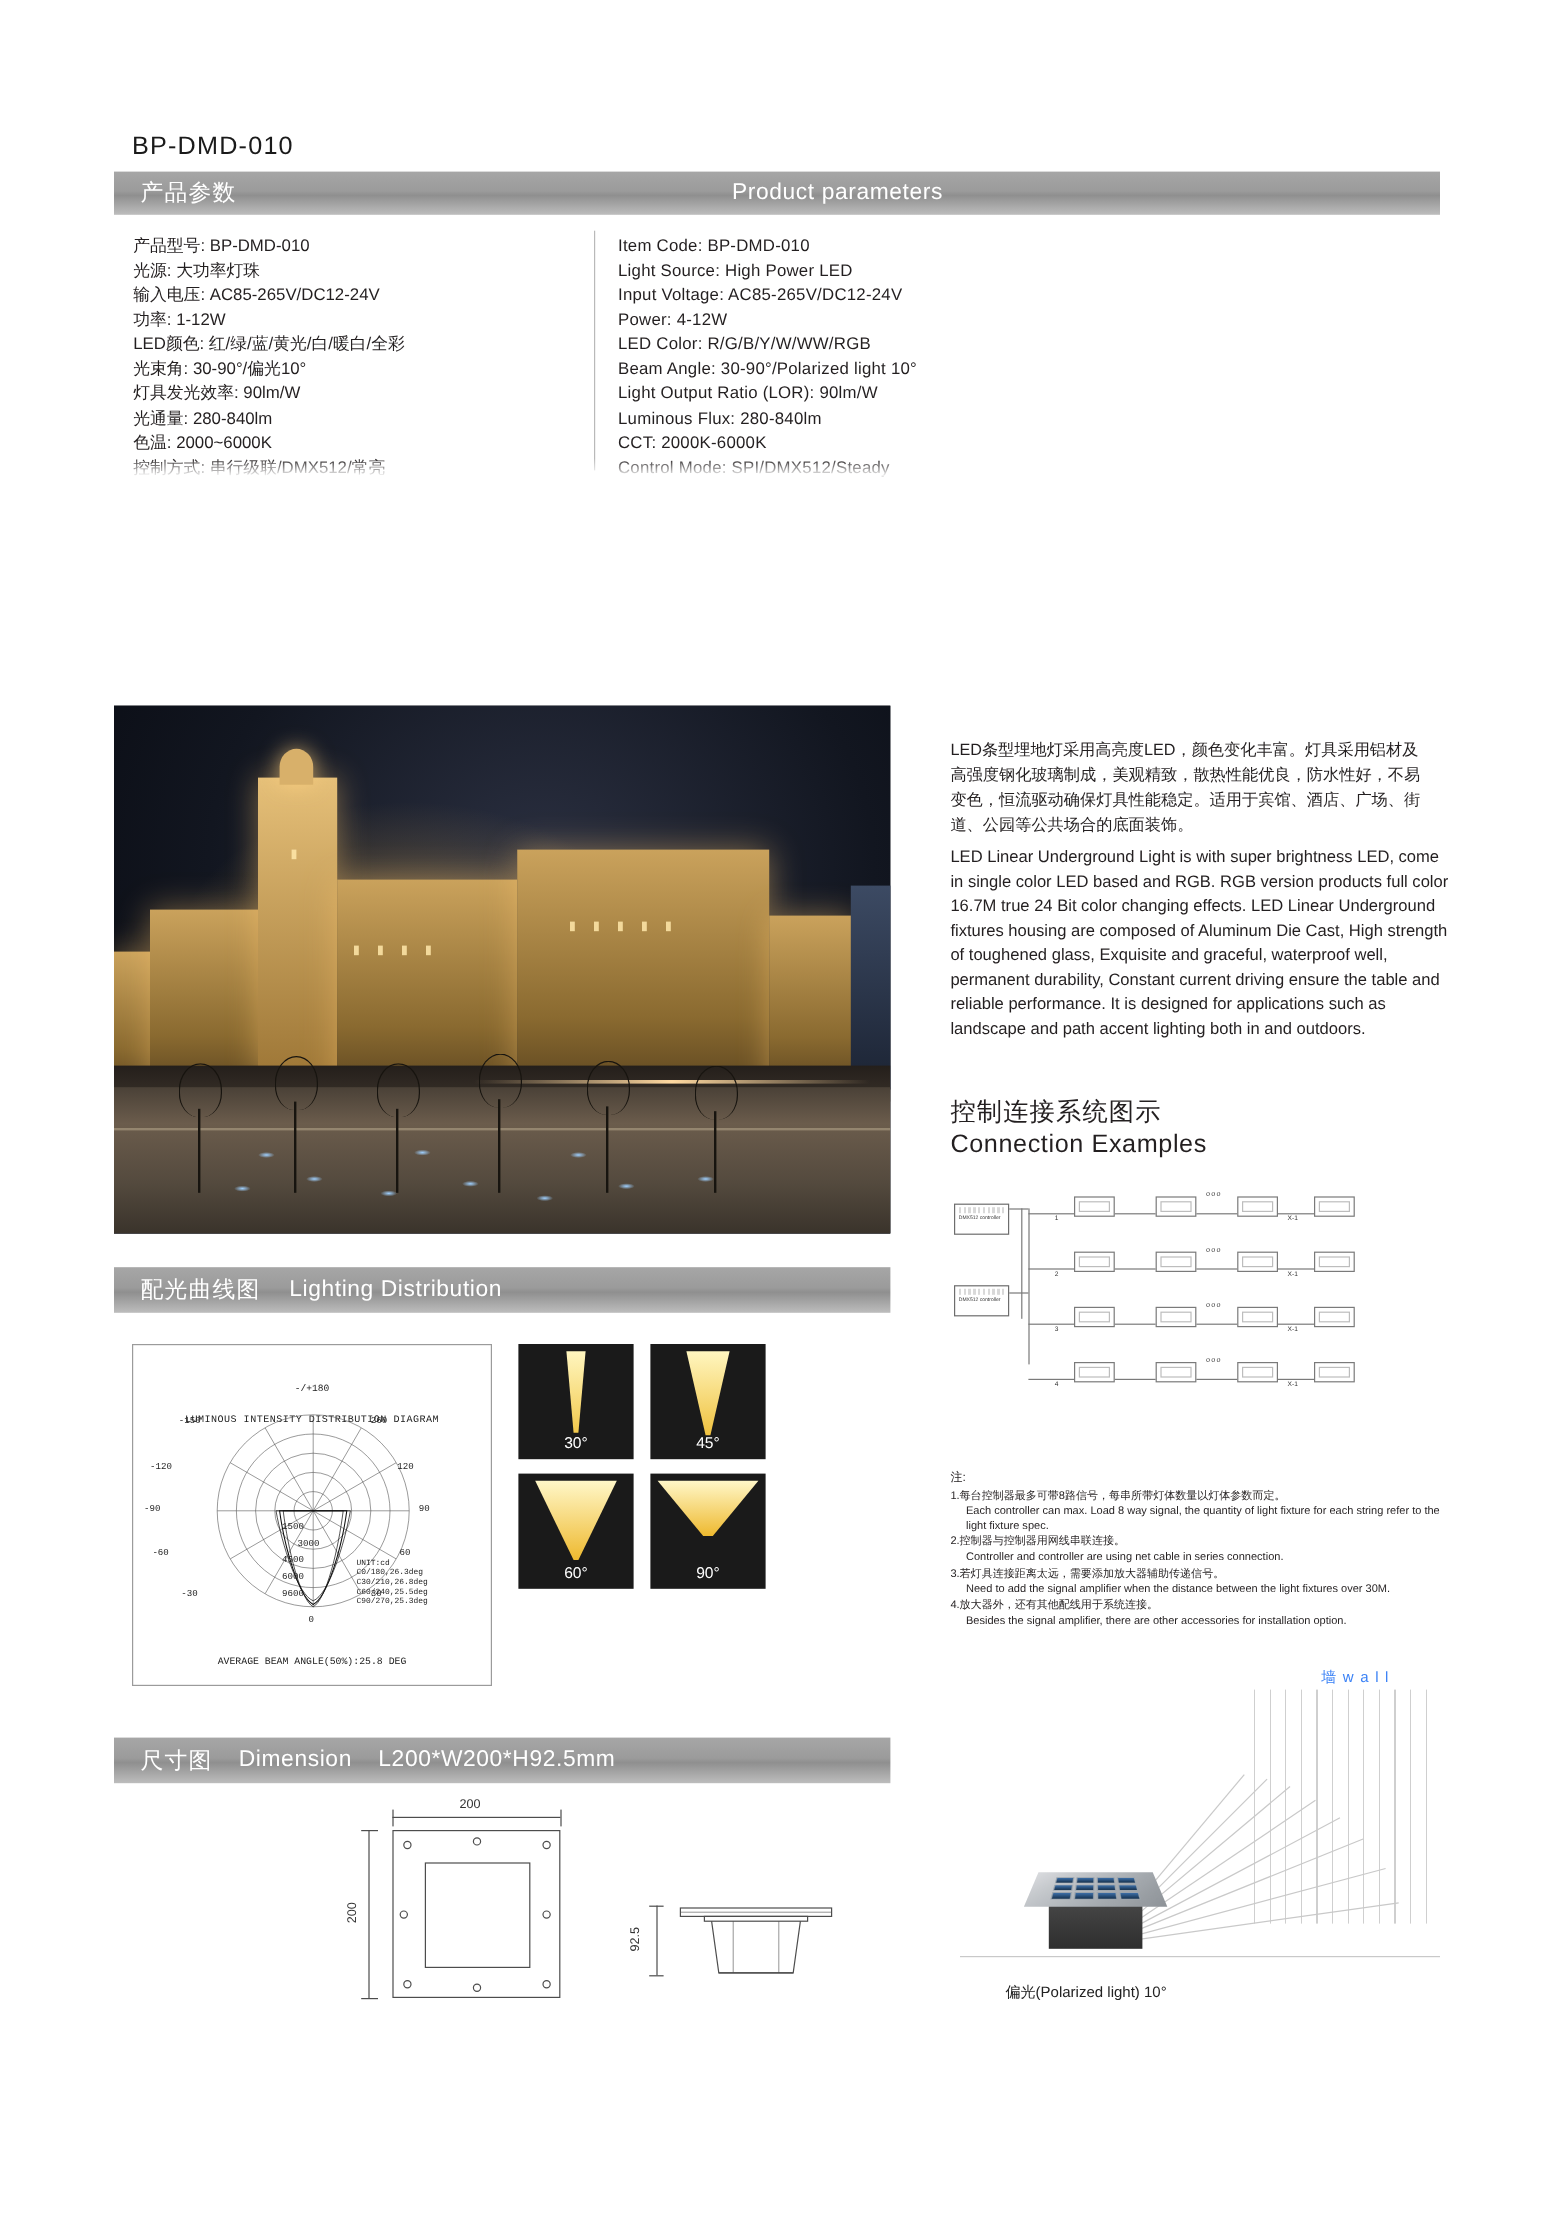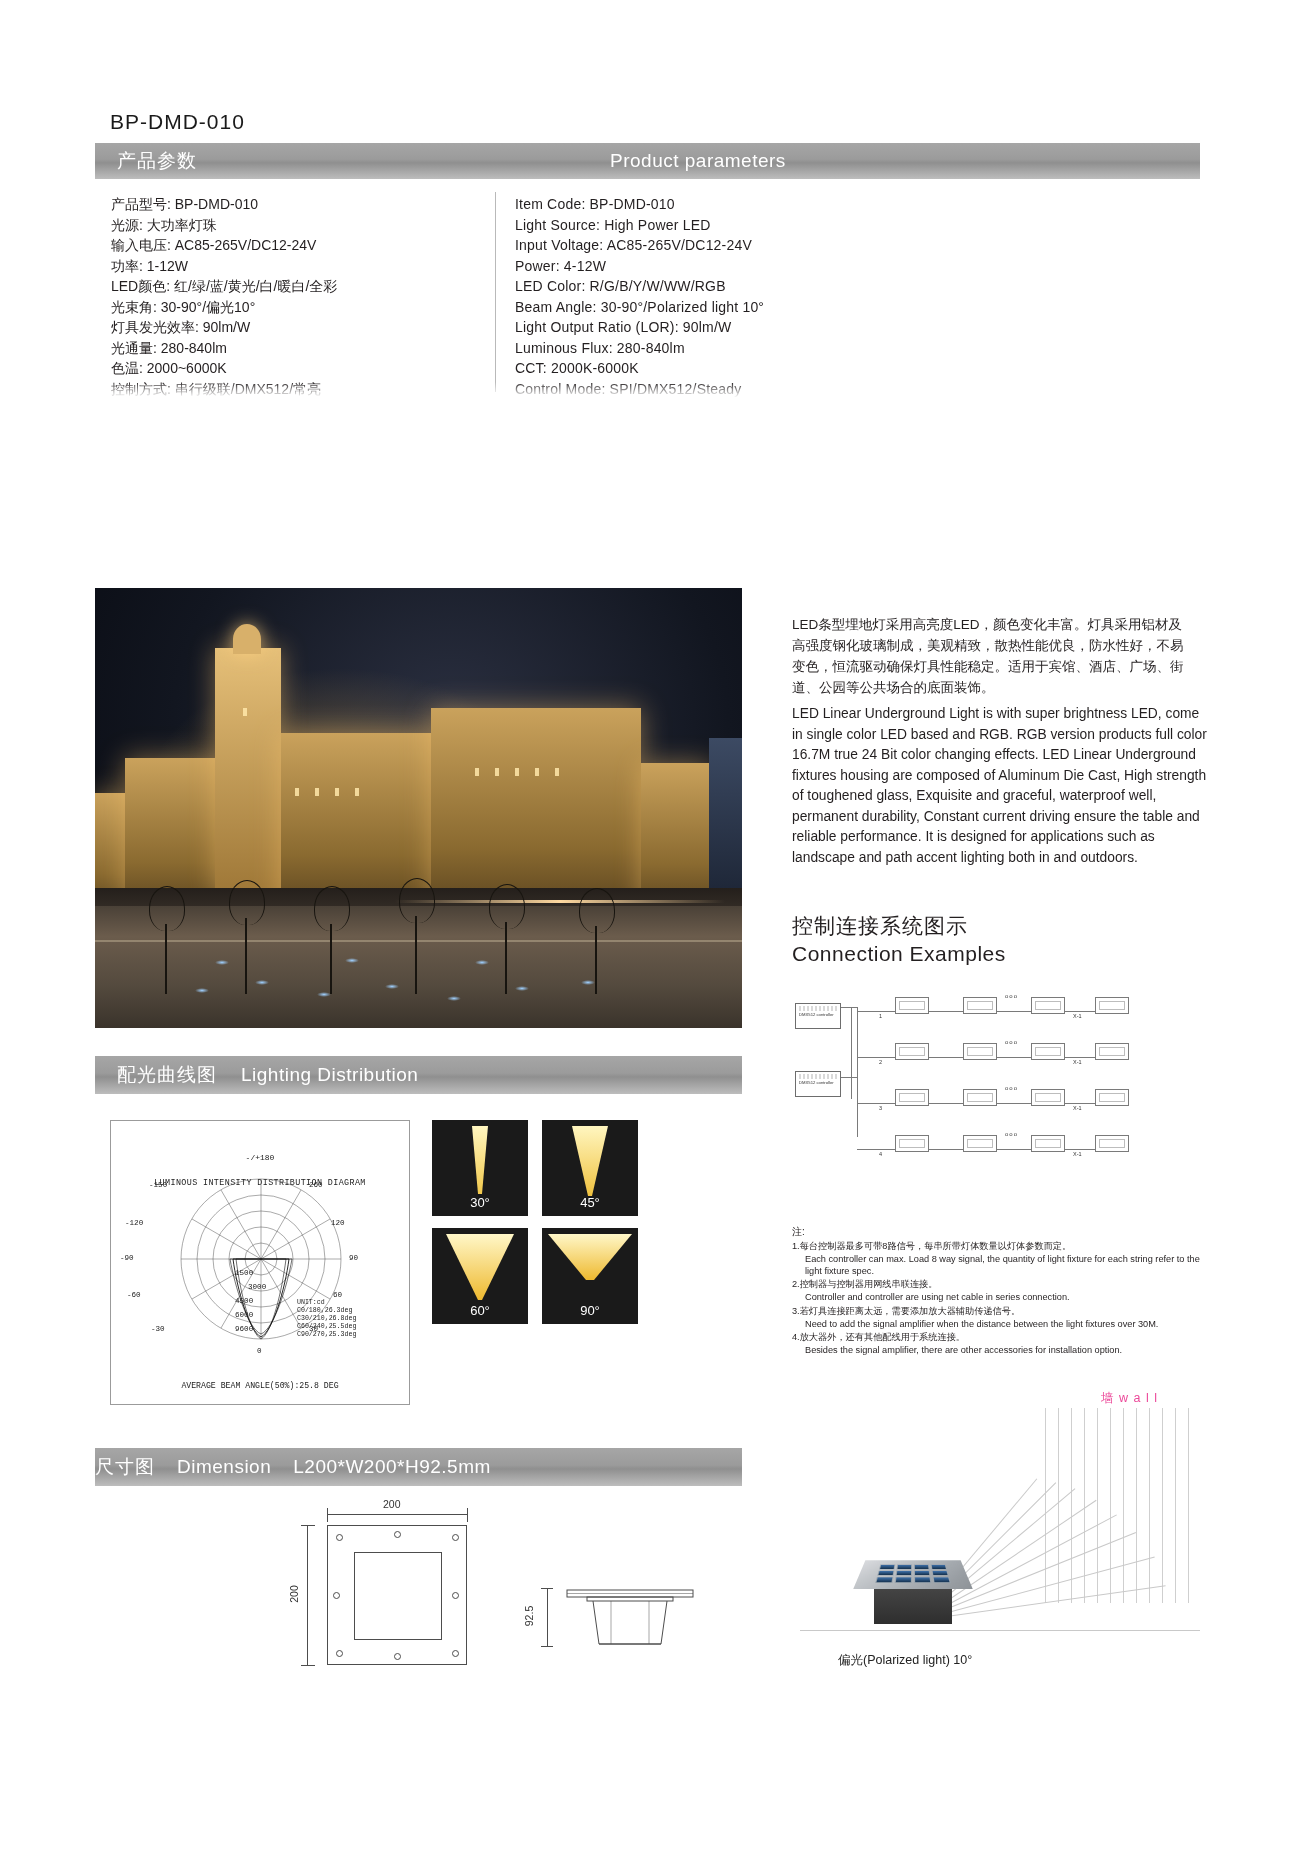--- a/index.html
+++ b/index.html
@@ -132,36 +132,36 @@
   .p-lbl { position:absolute; font-size:7.6px; color:#222; font-family:"Liberation Mono", monospace;}
   .p-unit { position:absolute; font-size:6.6px; color:#222; font-family:"Liberation Mono", monospace; line-height:8px;}
 
   
   .beam { position:absolute; width: 96px; height: 96px; background:#1a1a1a; overflow:hidden; }
   .beam .lbl { position:absolute; bottom: 6px; width:100%; text-align:center; color:#fff; font-size:13px; }
   .beam .cone { position:absolute; }
 
   
   #bar-dim { left: 95px; top: 1448px; width: 647px; height: 38px; }
-  #bar-dim .cn { }
+  #bar-dim .cn { margin-left: 22px; }
   #bar-dim .en { margin-left: 22px; }
 
   .dim-area { position:absolute; left: 95px; top: 1500px; width: 647px; height: 220px; }
   .dimline { position:absolute; background:#4d4d4d; }
   .dl-h { height:1px; } .dl-v { width:1px; }
   .dim-txt { position:absolute; font-size:10.5px; color:#333; }
   .top-sq { position:absolute; left: 232px; top: 25px; width: 140px; height: 140px;
     border: 1.2px solid #4d4d4d; background:#fff; }
   .top-sq-inner { position:absolute; left: 26px; top: 26px; width: 88px; height: 88px; border:1.1px solid #4d4d4d; }
   .screw { position:absolute; width:7px; height:7px; border:1px solid #4d4d4d; border-radius:50%; }
   .side-view { position:absolute; left: 470px; top: 88px; width: 130px; height: 58px; }
 
   
   .wall-area { position:absolute; left: 800px; top: 1380px; width: 400px; height: 330px; }
-  .wall-label { position:absolute; right: 42px; top: 10px; font-size: 12.5px; letter-spacing:1px; color:#ec4899; }
+  .wall-label { position:absolute; right: 42px; top: 10px; font-size: 12.5px; letter-spacing:1px; color:#3b82f6; }
   .wall-hatch { position:absolute; left: 245px; top: 28px; width: 150px; height: 195px;
      background: repeating-linear-gradient(90deg, #cfcfcf 0 1px, #ffffff 1px 13px); }
   .floor-line { position:absolute; left: 0; top: 250px; width: 400px; height:1px; background:#c9c9c9; }
   .ray { position:absolute; height:1px; background:#c9c9c9; transform-origin: left center; }
   .prod { position:absolute; left: 60px; top: 160px; width: 108px; height: 88px; }
   .prod-body { position:absolute; left: 14px; top: 38px; width: 78px; height: 46px;
     background: linear-gradient(to bottom,#4b4b4b,#2e2e2e); }
   .prod-face { position:absolute; left: 0; top: 10px; width: 106px; height: 46px;
     background: linear-gradient(135deg,#d9dbde,#a9aeb3 60%,#8d9297);
     transform: perspective(160px) rotateX(52deg); }

